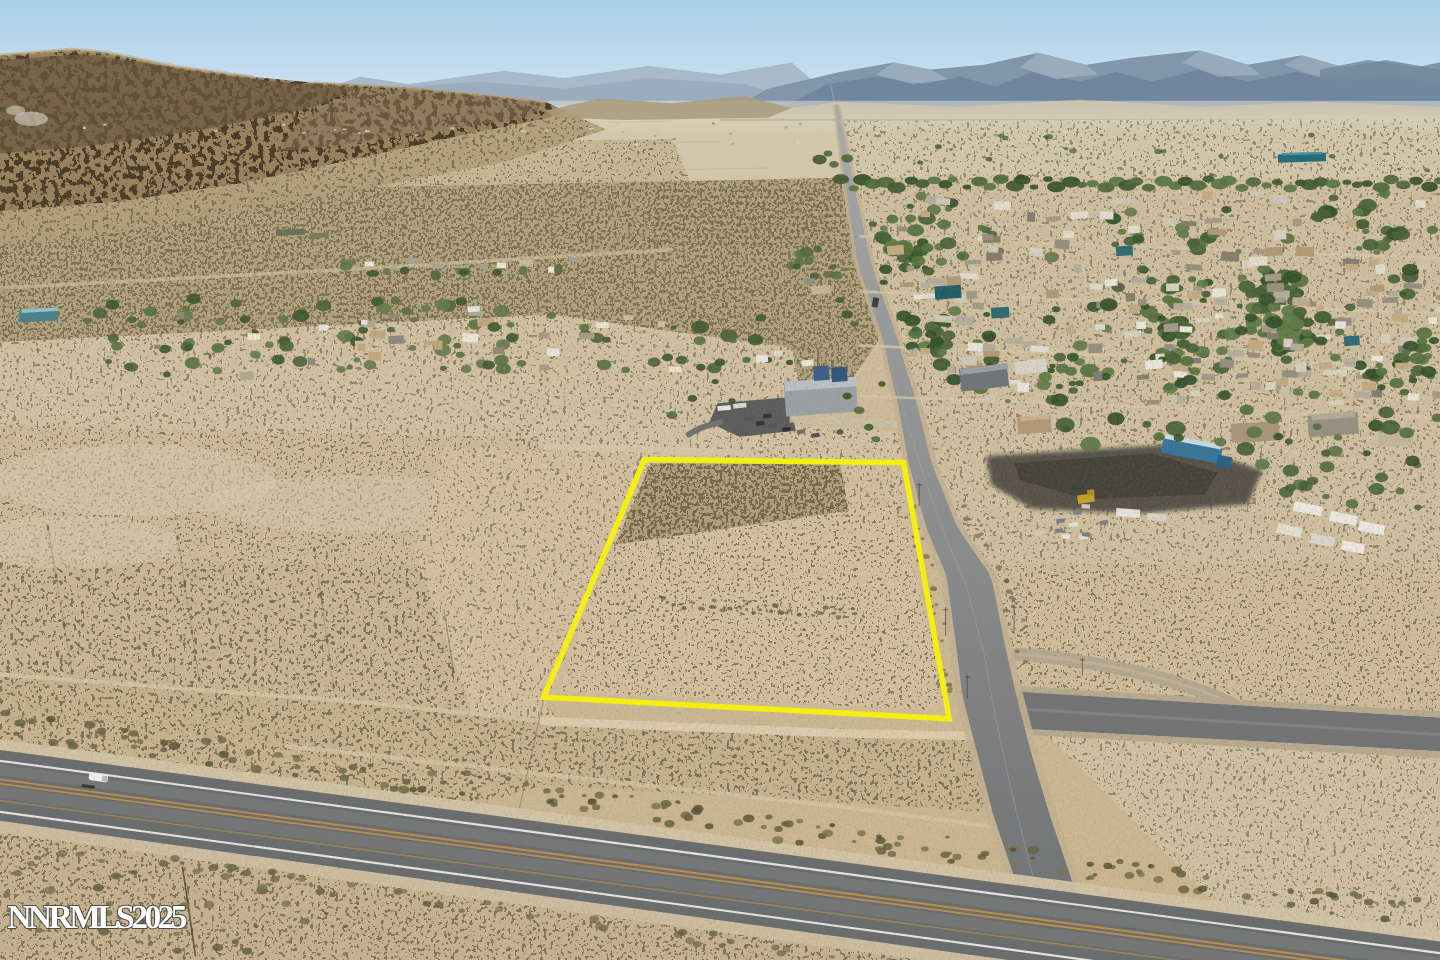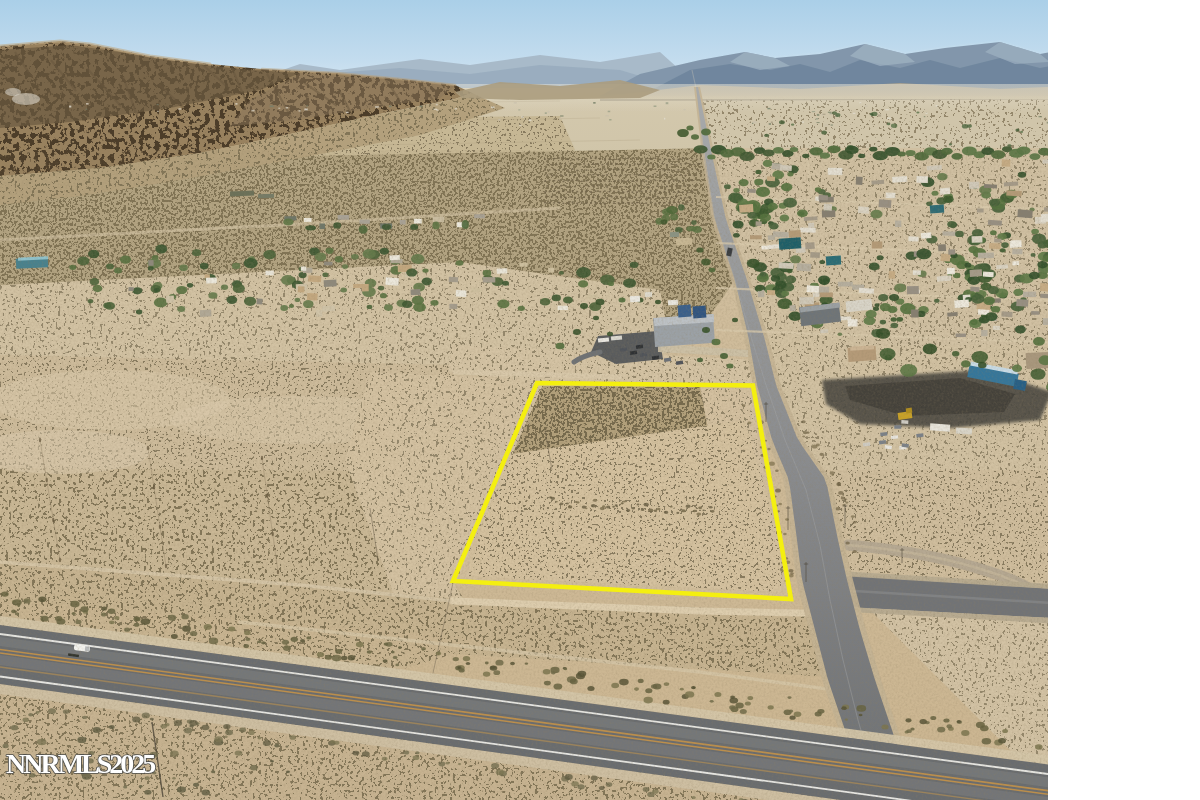--- a/index.html
+++ b/index.html
@@ -1,15 +1,15 @@
 <!DOCTYPE html>
 <html><head><meta charset="utf-8">
 <style>
 html,body{margin:0;padding:0;}
-#scene{position:relative;width:1048px;height:800px;overflow:hidden;
+#scene{position:relative;width:1200px;height:800px;overflow:hidden;
 background:#c9b897;font-family:"Liberation Sans",sans-serif;text-align:right;}
 </style></head>
 <body>
 <div id="scene">
 <svg width="1200" height="800" viewBox="0 0 1200 800">
 <defs>
 <linearGradient id="sky" x1="0" y1="0" x2="0" y2="1">
 <stop offset="0" stop-color="#aacfe8"></stop>
           <stop offset="0.6" stop-color="#c3dcee"></stop>
 <stop offset="1" stop-color="#dfecf4"></stop>

